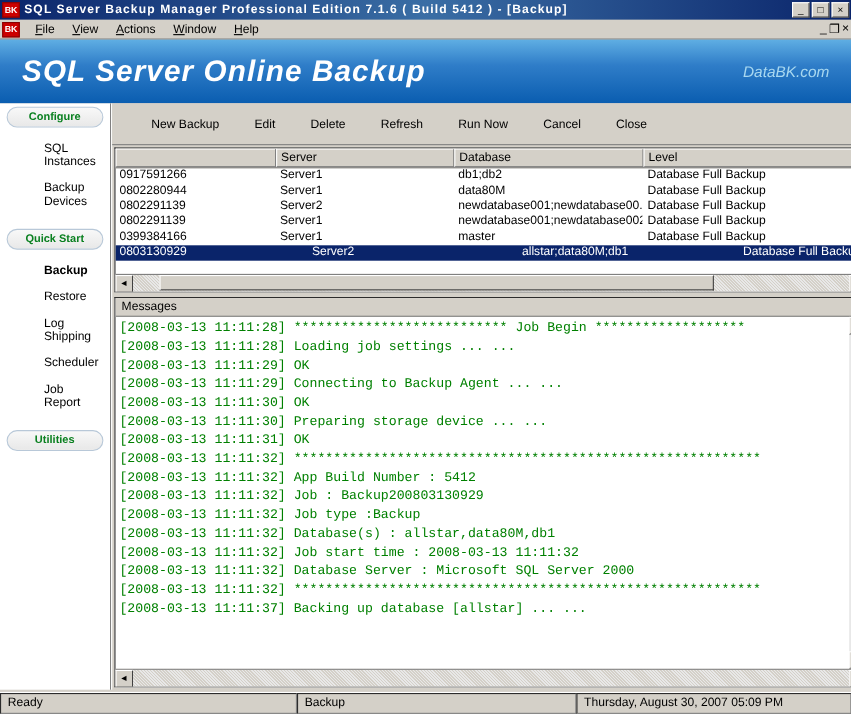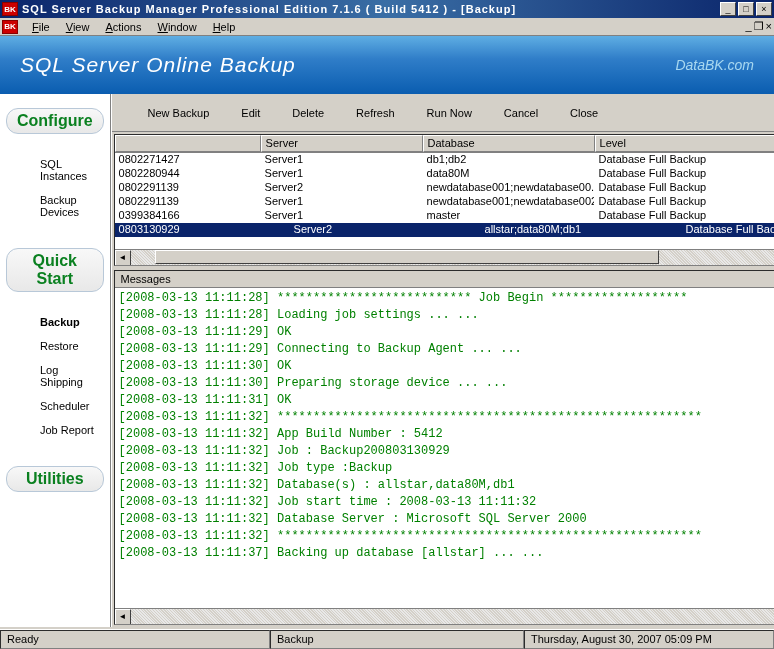--- a/index.html
+++ b/index.html
@@ -11,28 +11,28 @@
 .titlebar .win-btns { display: flex; gap: 2px; }
 .titlebar .win-btn { width: 16px; height: 14px; background: #d4d0c8; border: 1px solid #fff; border-right-color: #404040; border-bottom-color: #404040; font-size: 9px; text-align: center; line-height: 12px; cursor: pointer; color: #000; font-family: Arial; }
 
 .menubar { background: #d4d0c8; height: 18px; display: flex; align-items: center; padding: 0 2px; border-bottom: 1px solid #808080; }
 .menubar .icon { width: 16px; height: 14px; background: #c00; display: inline-flex; align-items: center; justify-content: center; font-size: 8px; font-weight: bold; margin-right: 6px; border: 1px solid #800; color: #fff; }
 .menubar .menu-item { padding: 1px 8px; cursor: pointer; }
 .menubar .menu-item:first-letter { text-decoration: underline; }
 .menubar .win-btns { margin-left: auto; display: flex; gap: 2px; }
 
 .header-banner { background: linear-gradient(180deg, #5faee3 0%, #2f7dc8 40%, #0a5db0 100%); height: 58px; display: flex; align-items: center; padding: 0 20px; color: #fff; }
-.header-banner .app-title { font-size: 21px; font-weight: normal; font-style: italic; letter-spacing: 1px; }
+.header-banner .app-title { font-size: 27px; font-weight: bold; font-style: italic; letter-spacing: 1px; }
 .header-banner .brand { margin-left: auto; color: #a8d8f0; font-style: italic; font-size: 14px; }
 
 .main-area { display: flex; height: 533px; }
 
 .sidebar { width: 196px; background: #fff; border-right: 1px solid #808080; display: flex; flex-direction: column; }
 .sidebar-section { }
-.sidebar-header { background: linear-gradient(180deg, #f8f8f8 0%, #e8e8e8 100%); border: 1px solid #b8c8d8; border-radius: 12px; margin: 14px 6px; padding: 3px 10px; color: #0a8020; font-weight: bold; font-size: 16px; text-align: center; cursor: pointer; }
+.sidebar-header { background: linear-gradient(180deg, #f8f8f8 0%, #e8e8e8 100%); border: 1px solid #b8c8d8; border-radius: 12px; margin: 3px 6px; padding: 3px 10px; color: #0a8020; font-weight: bold; font-size: 10px; text-align: center; cursor: pointer; }
 .sidebar-items { padding: 4px 0 10px 0; }
 .sidebar-item { padding: 6px 10px 6px 40px; cursor: pointer; color: #000; }
 .sidebar-item.active { font-weight: bold; }
 
 .content { flex: 1; display: flex; flex-direction: column; background: #d4d0c8; border-left: 1px solid #fff; }
 
 .toolbar { background: #d4d0c8; height: 38px; display: flex; align-items: center; padding: 0 22px; gap: 4px; border-bottom: 1px solid #808080; }
 .toolbar-btn { padding: 4px 14px; cursor: pointer; font-size: 11px; }
 
 .table-area { background: #fff; border: 1px inset #808080; margin: 2px; height: 132px; overflow: hidden; position: relative; }
@@ -140,21 +140,21 @@
 
     <div class="table-area">
       <div class="table-header">
         <div class="th c1"></div>
         <div class="th c2">Server</div>
         <div class="th c3">Database</div>
         <div class="th c4">Level</div>
       </div>
       <div class="table-body" id="table-body">
           <div class="tr">
-            <div class="td c1">0802271427</div>
+            <div class="td c1">0917591266</div>
             <div class="td c2">Server1</div>
             <div class="td c3">db1;db2</div>
             <div class="td c4">Database Full Backup</div>
           </div>
           <div class="tr">
             <div class="td c1">0802280944</div>
             <div class="td c2">Server1</div>
             <div class="td c3">data80M</div>
             <div class="td c4">Database Full Backup</div>
           </div>

